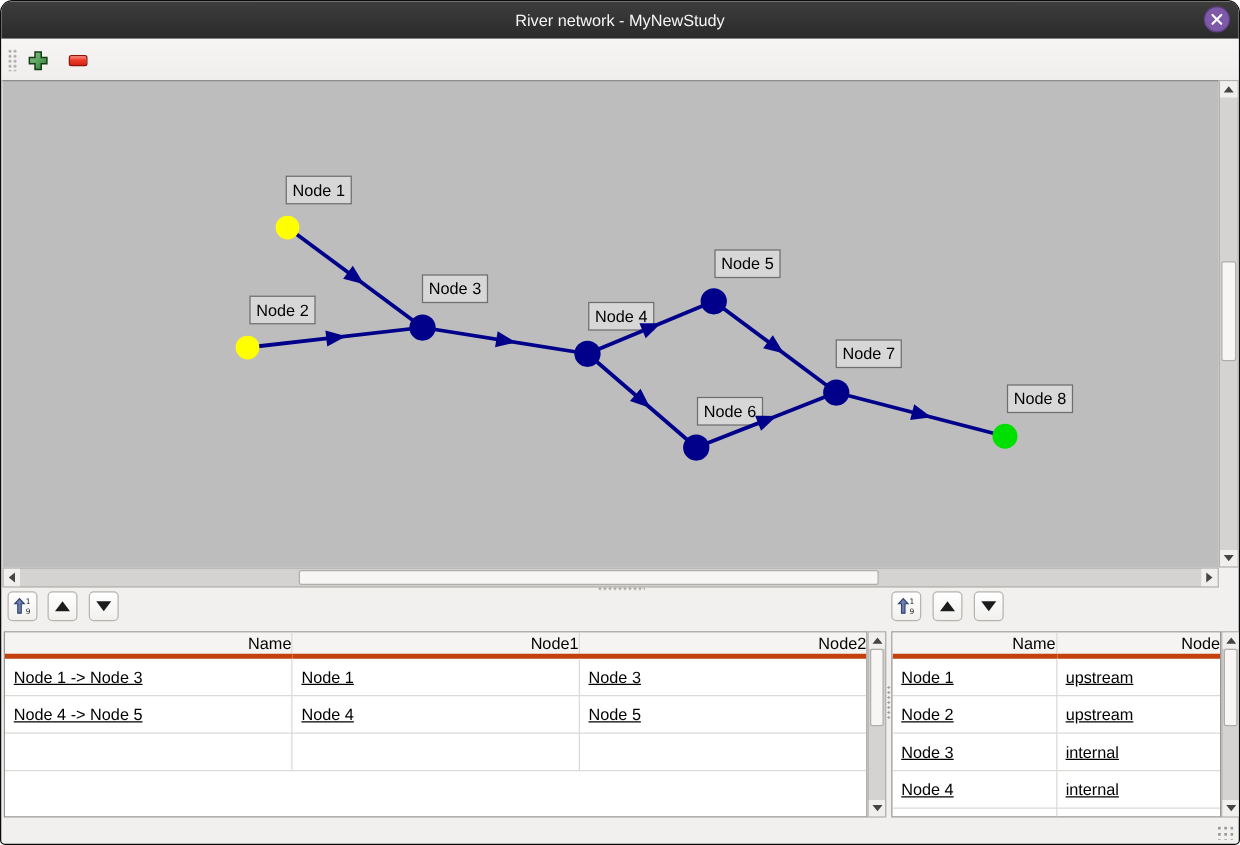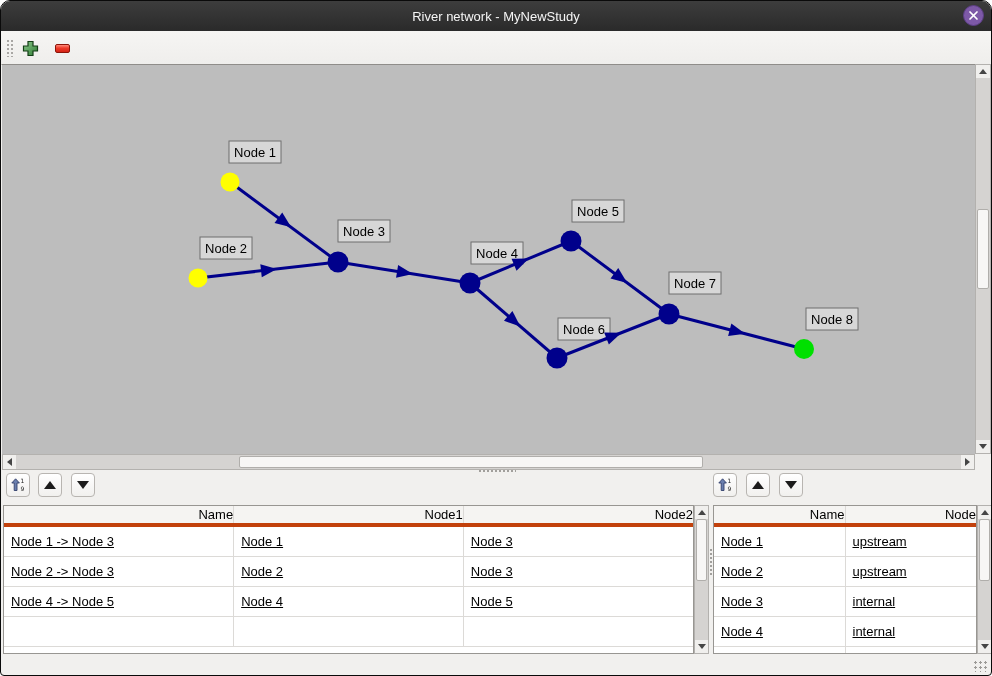--- a/index.html
+++ b/index.html
@@ -229,25 +229,20 @@
           <th>Node2</th>
         </tr>
       </thead>
       <tbody>
           <tr>
             <td>Node 1 -&gt; Node 3</td>
             <td>Node 1</td>
             <td>Node 3</td>
           </tr>
           <tr>
-            <td>Node 2 -&gt; Node 3</td>
-            <td>Node 2</td>
-            <td>Node 3</td>
-          </tr>
-          <tr>
             <td>Node 4 -&gt; Node 5</td>
             <td>Node 4</td>
             <td>Node 5</td>
           </tr>
           <tr>
             <td></td>
             <td></td>
             <td></td>
           </tr>
         </tbody>

